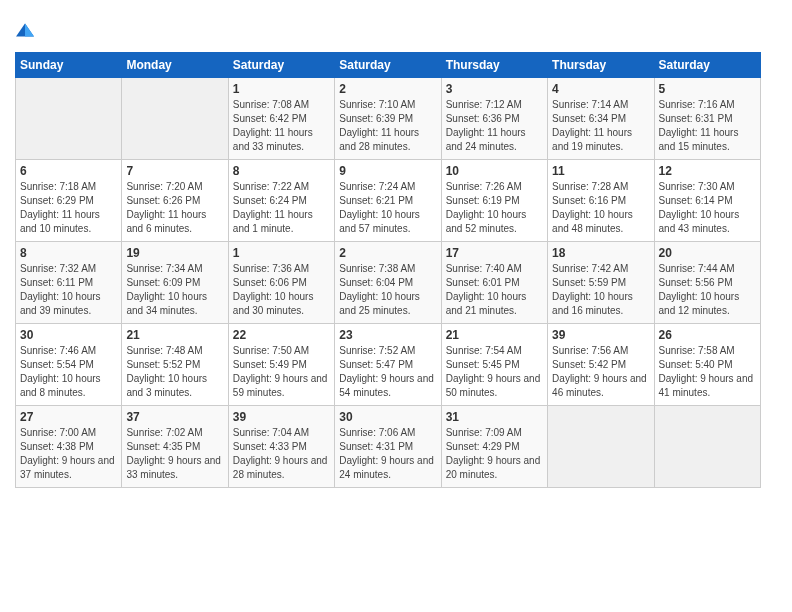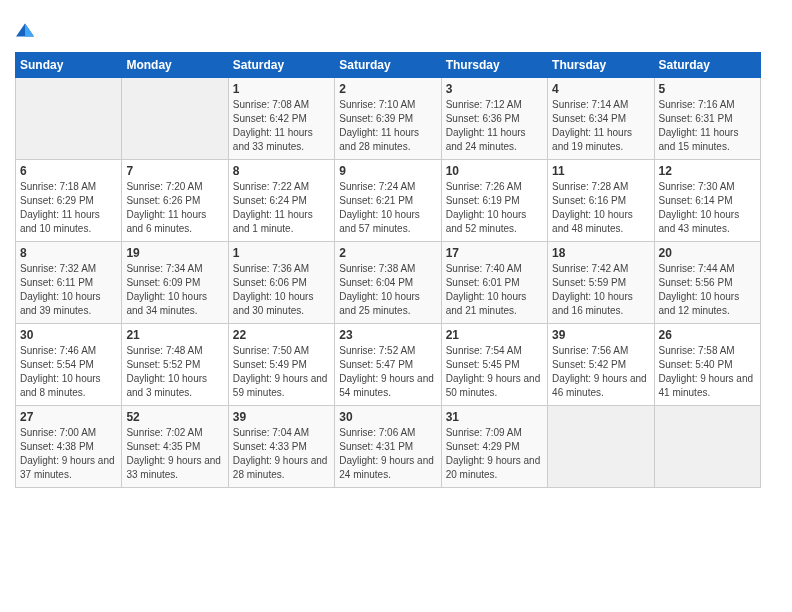--- a/index.html
+++ b/index.html
@@ -300,21 +300,21 @@
           </td>
         </tr>
         <tr>
           <td>
             <span class="day-num">27</span>
         <div class="day-detail">
           Sunrise: 7:00 AM<br>Sunset: 4:38 PM<br>Daylight: 9 hours and 37 minutes.
         </div>
           </td>
           <td>
-            <span class="day-num">52</span>
+            <span class="day-num">37</span>
         <div class="day-detail">
           Sunrise: 7:02 AM<br>Sunset: 4:35 PM<br>Daylight: 9 hours and 33 minutes.
         </div>
           </td>
           <td>
             <span class="day-num">39</span>
         <div class="day-detail">
           Sunrise: 7:04 AM<br>Sunset: 4:33 PM<br>Daylight: 9 hours and 28 minutes.
         </div>
           </td>

